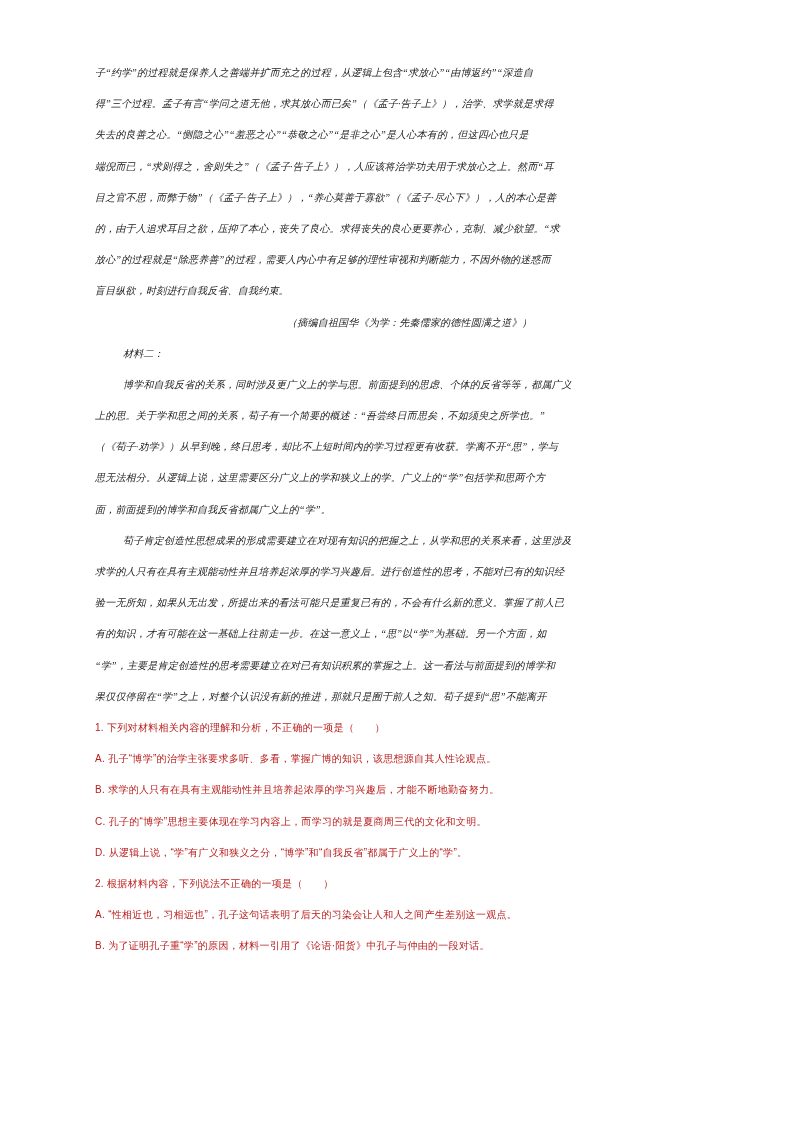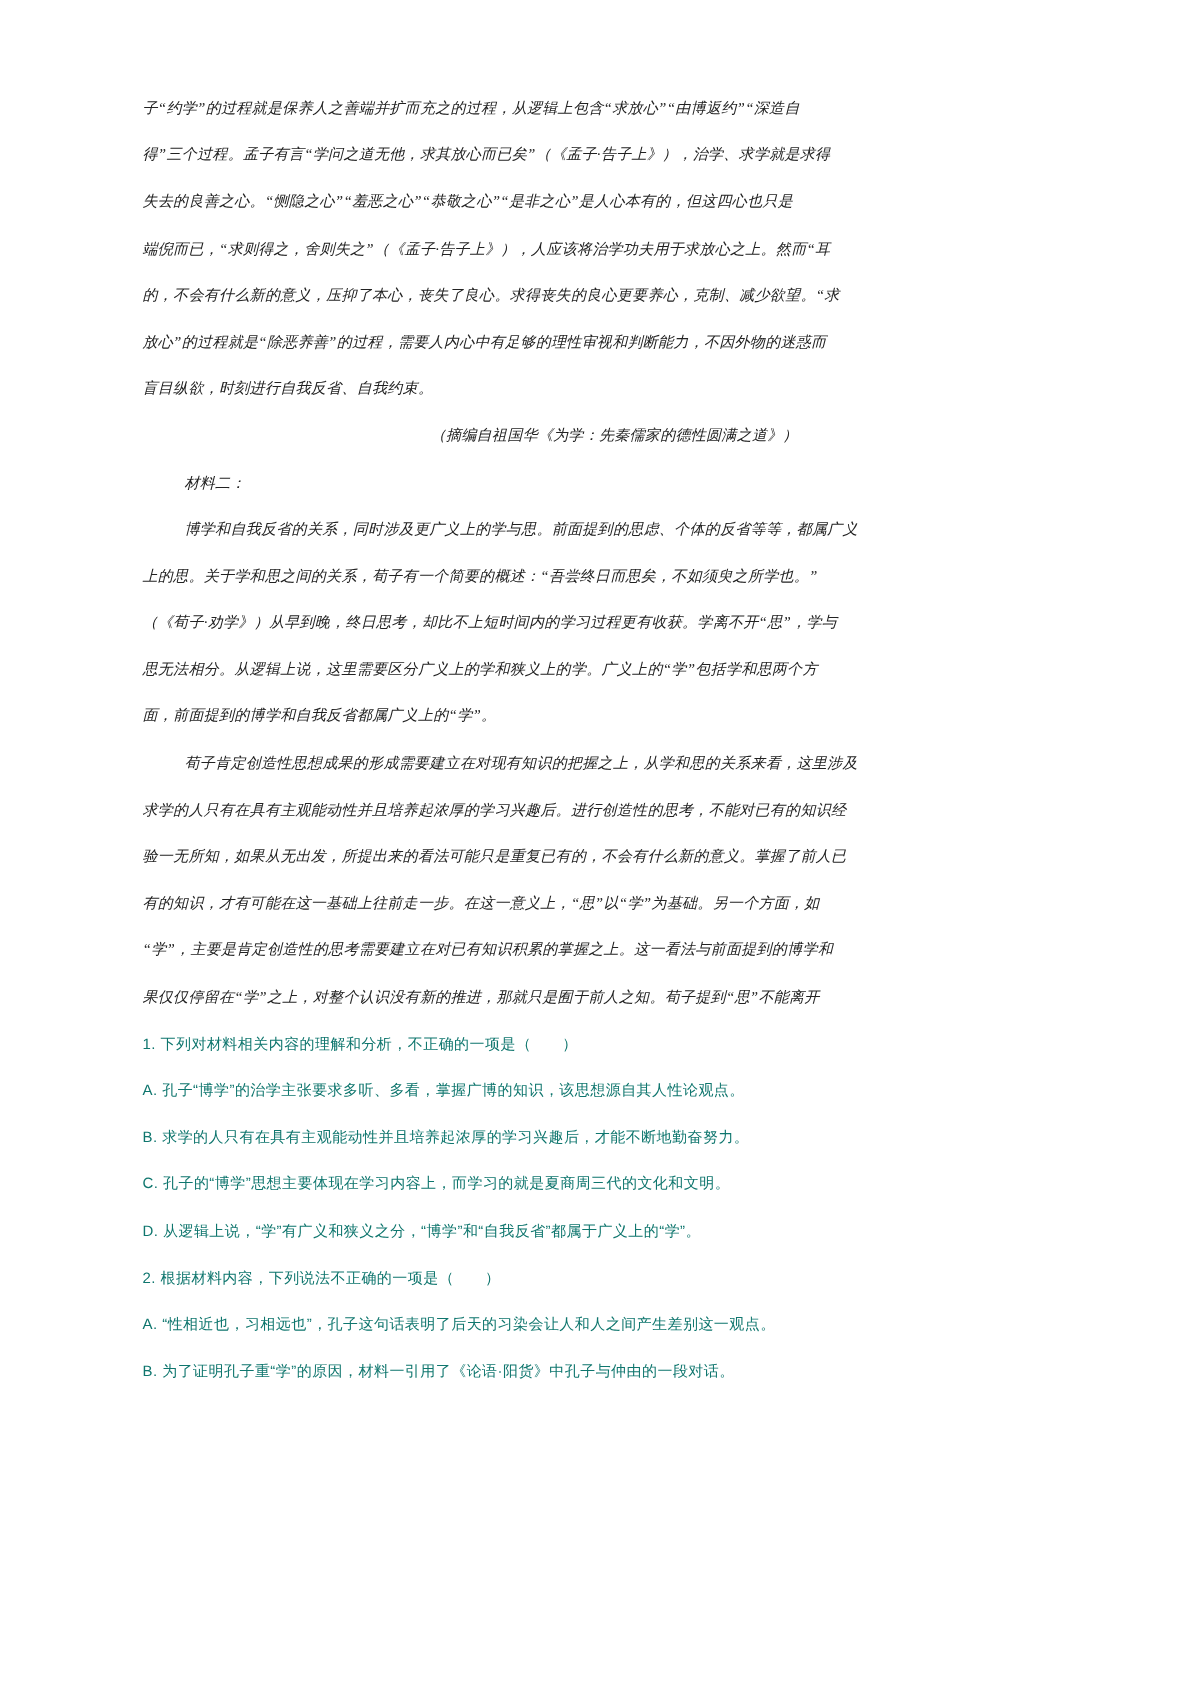--- a/index.html
+++ b/index.html
@@ -38,40 +38,41 @@
   
   .kai {
     font-style: italic;
     color: #222222;
     letter-spacing: 0.2px;
   }
   
   .song {
     font-style: normal;
     font-family: "Liberation Sans", sans-serif;
-    color: #0f766e;
+    color: #b91c1c;
     letter-spacing: 0.3px;
   }
   .right {
     text-align: center;
   }
   .indent {
     padding-left: 28px;
   }
 </style>
 </head>
 <body>
 
 <div class="page">
   <div class="content" id="content">
       <div class="line kai">子“约学”的过程就是保养人之善端并扩而充之的过程，从逻辑上包含“求放心”“由博返约”“深造自</div>
       <div class="line kai">得”三个过程。孟子有言“学问之道无他，求其放心而已矣”（《孟子·告子上》），治学、求学就是求得</div>
       <div class="line kai">失去的良善之心。“恻隐之心”“羞恶之心”“恭敬之心”“是非之心”是人心本有的，但这四心也只是</div>
       <div class="line kai">端倪而已，“求则得之，舍则失之”（《孟子·告子上》），人应该将治学功夫用于求放心之上。然而“耳</div>
-      <div class="line kai">的，不会有什么新的意义，压抑了本心，丧失了良心。求得丧失的良心更要养心，克制、减少欲望。“求</div>
+      <div class="line kai">目之官不思，而弊于物”（《孟子·告子上》），“养心莫善于寡欲”（《孟子·尽心下》），人的本心是善</div>
+      <div class="line kai">的，由于人追求耳目之欲，压抑了本心，丧失了良心。求得丧失的良心更要养心，克制、减少欲望。“求</div>
       <div class="line kai">放心”的过程就是“除恶养善”的过程，需要人内心中有足够的理性审视和判断能力，不因外物的迷惑而</div>
       <div class="line kai">盲目纵欲，时刻进行自我反省、自我约束。</div>
       <div class="line kai right">（摘编自祖国华《为学：先秦儒家的德性圆满之道》）</div>
       <div class="line kai indent">材料二：</div>
       <div class="line kai indent">博学和自我反省的关系，同时涉及更广义上的学与思。前面提到的思虑、个体的反省等等，都属广义</div>
       <div class="line kai">上的思。关于学和思之间的关系，荀子有一个简要的概述：“吾尝终日而思矣，不如须臾之所学也。”</div>
       <div class="line kai">（《荀子·劝学》）从早到晚，终日思考，却比不上短时间内的学习过程更有收获。学离不开“思”，学与</div>
       <div class="line kai">思无法相分。从逻辑上说，这里需要区分广义上的学和狭义上的学。广义上的“学”包括学和思两个方</div>
       <div class="line kai">面，前面提到的博学和自我反省都属广义上的“学”。</div>
       <div class="line kai indent">荀子肯定创造性思想成果的形成需要建立在对现有知识的把握之上，从学和思的关系来看，这里涉及</div>

